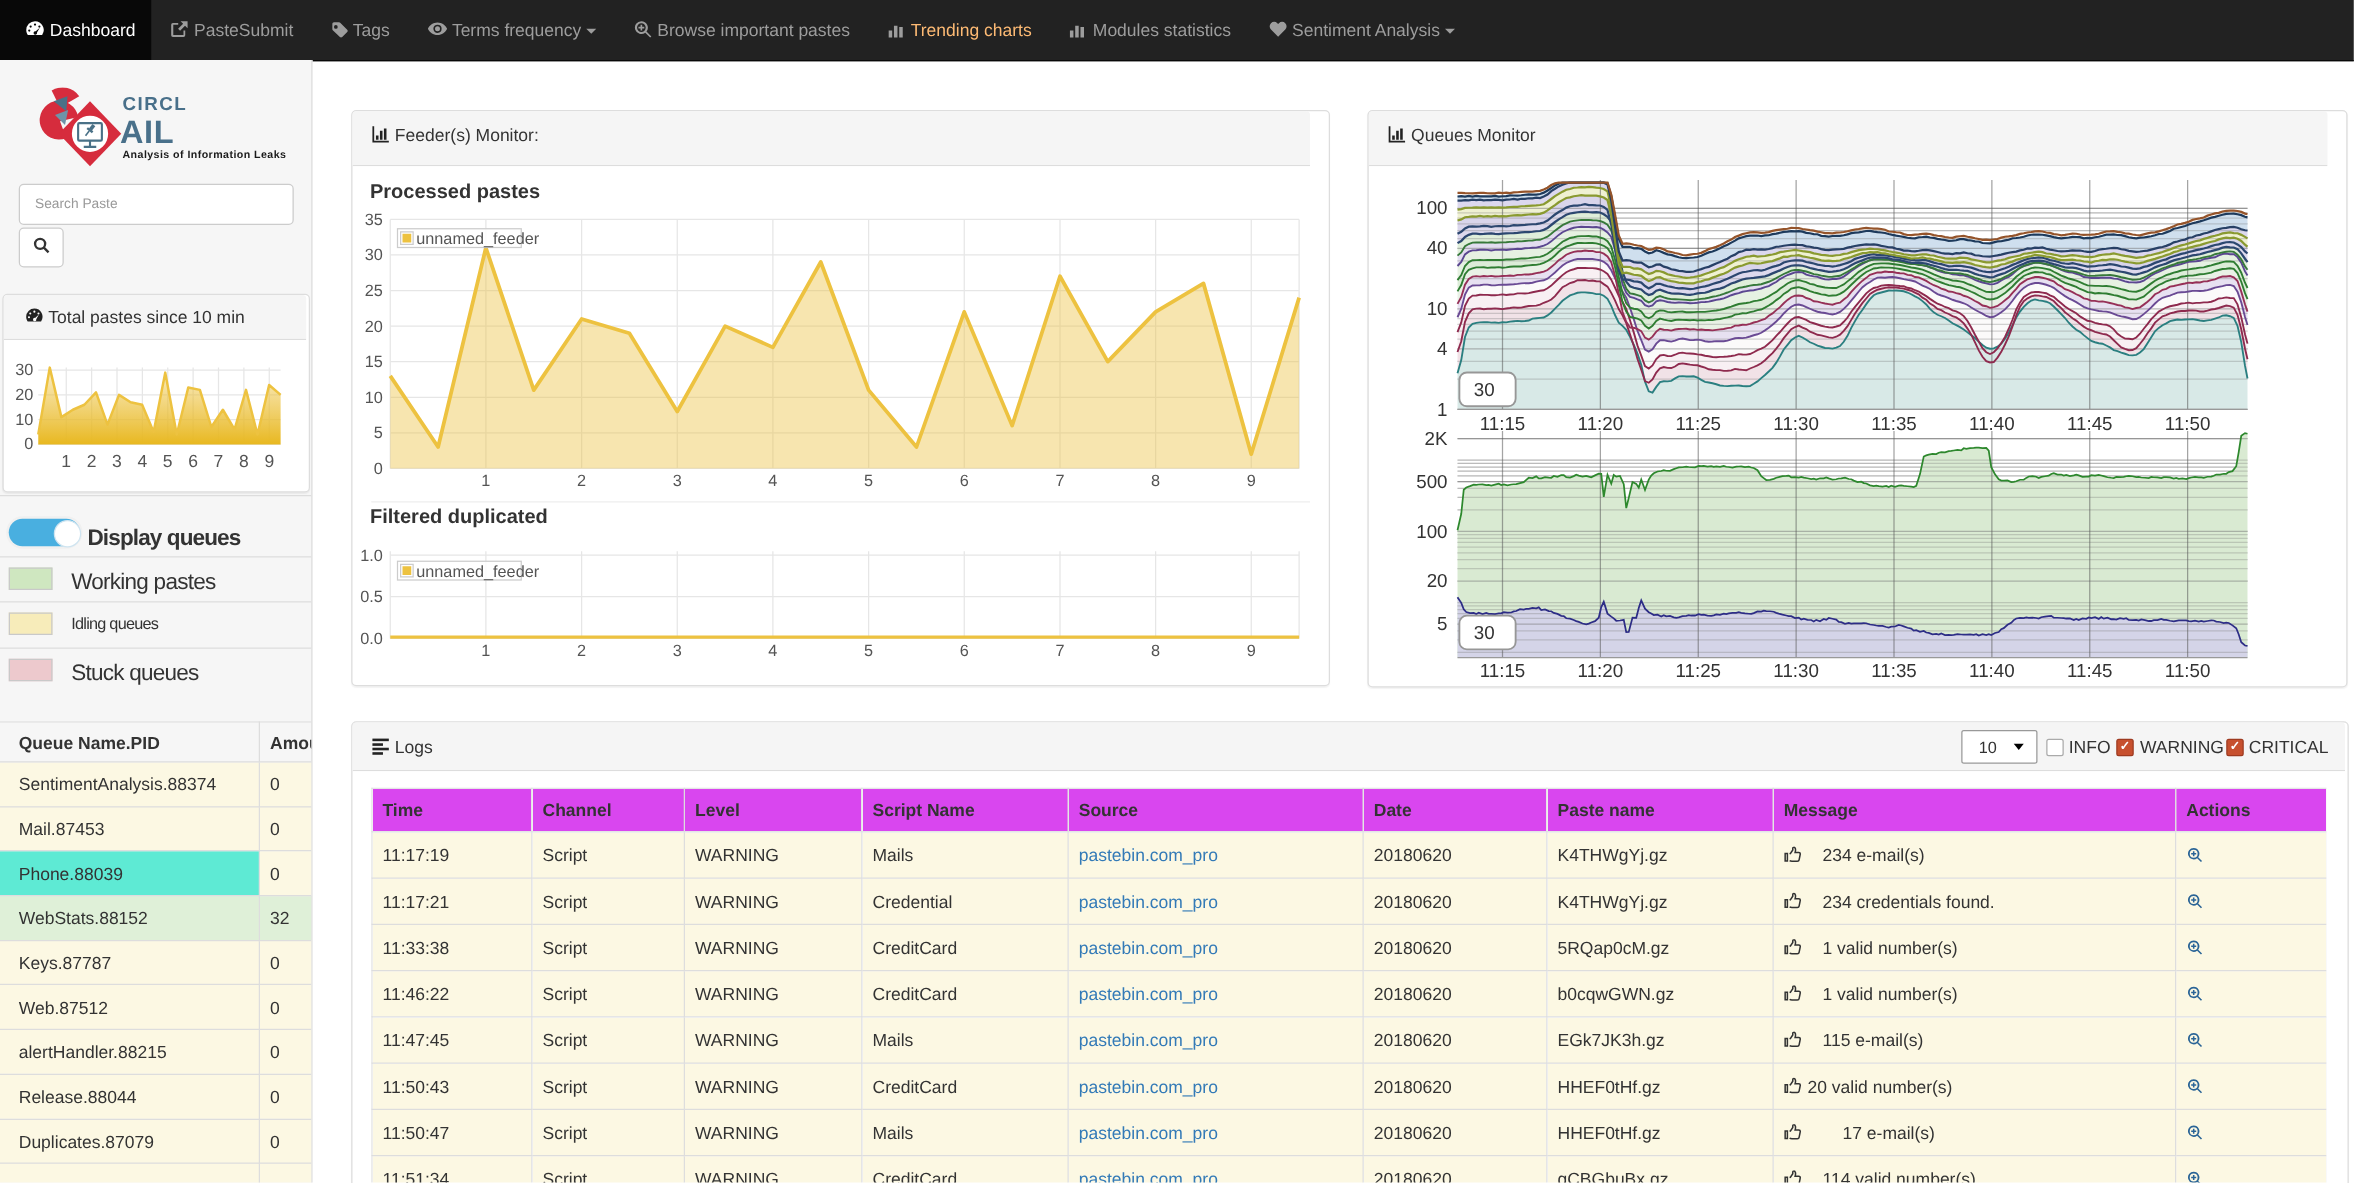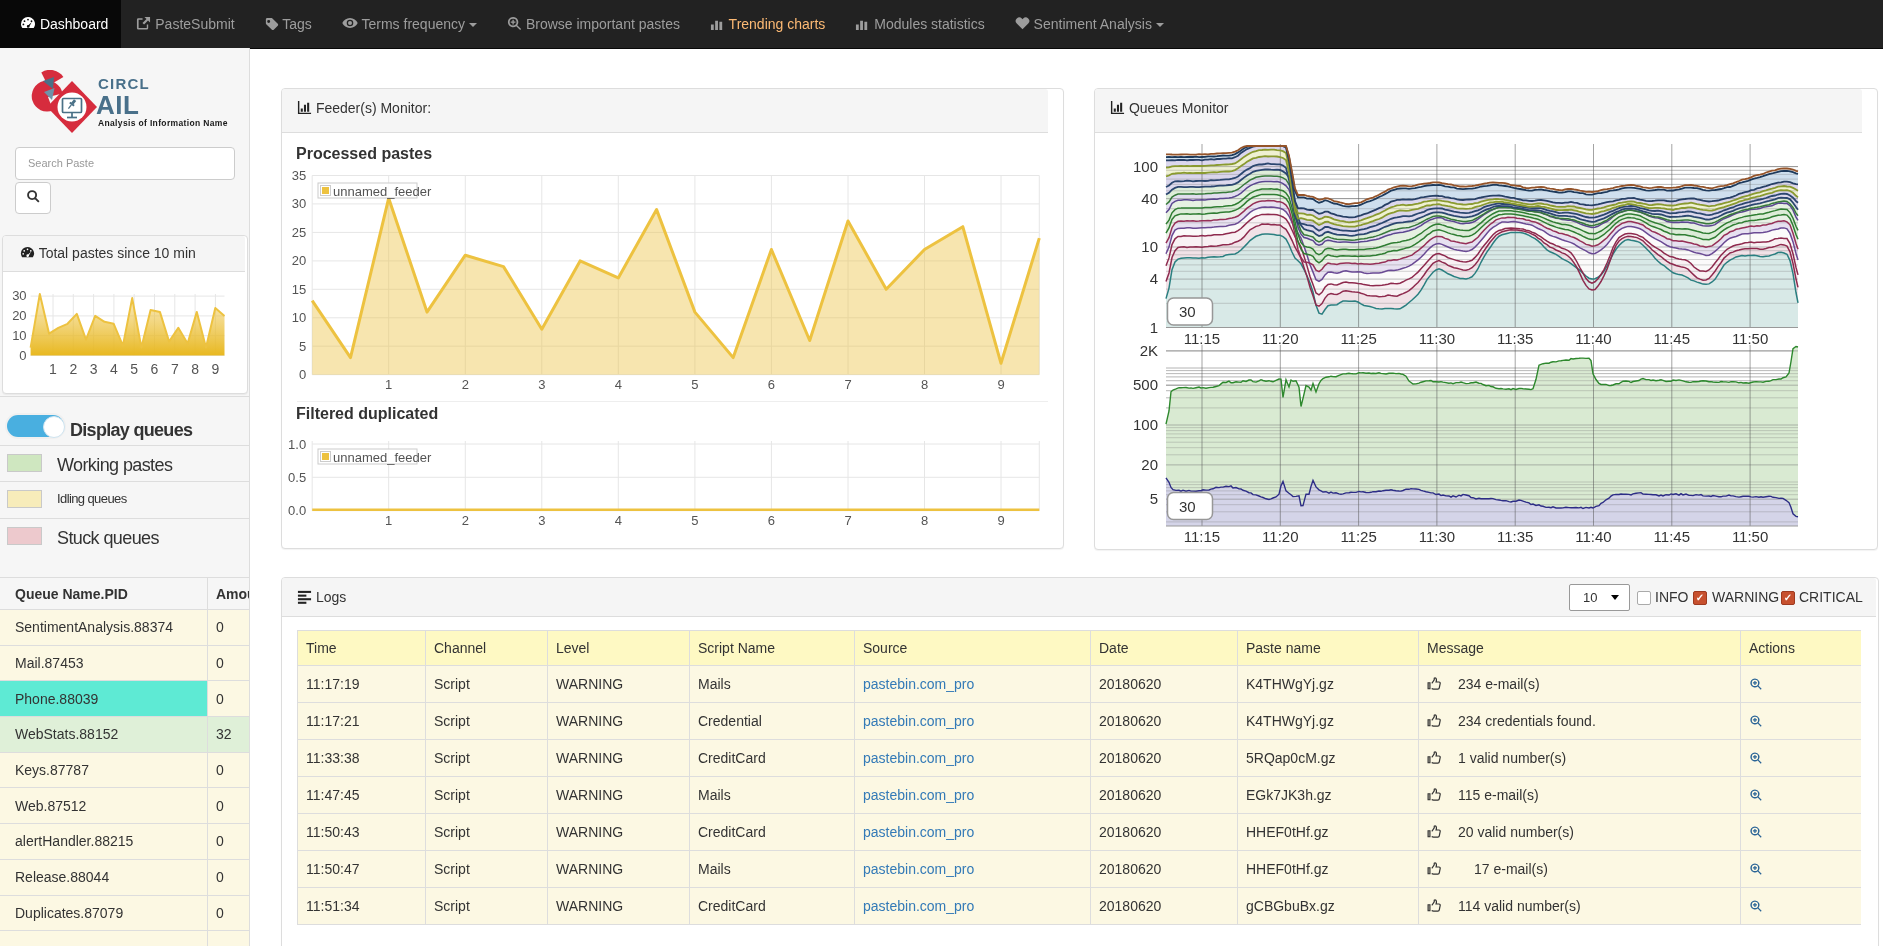--- a/index.html
+++ b/index.html
@@ -1,20 +1,20 @@
 <!DOCTYPE html>
 <html><head><meta charset="utf-8"><title>Analysis Information Leak framework Dashboard</title>
 <style>
 *{margin:0;padding:0;box-sizing:content-box}
 html,body{width:1883px;height:946px;overflow:hidden;background:#fff;
 font-family:"Liberation Sans",sans-serif;font-size:14px;color:#333}
 .panel{position:absolute;background:#fff;border:1px solid #ddd;border-radius:4px;box-shadow:0 1px 1px rgba(0,0,0,.05)}
 table.logs{border-collapse:collapse;table-layout:fixed;font-size:14px;color:#333}
 table.logs td,table.logs th{border:1px solid #ddd;overflow:hidden;white-space:nowrap;text-align:left;vertical-align:middle}
-table.logs th{padding:0 8px;height:34px;font-weight:normal;background:#fef9c3}
+table.logs th{padding:0 8px;height:34px;font-weight:bold;background:#d946ef}
 table.logs td{padding:0 8px;height:36px;background:#fcf8e3}
 a.lnk{color:#337ab7;text-decoration:none}
 </style></head><body>
 <div style="position:absolute;left:0px;top:0px;width:1883px;height:48px;background:#222;border-bottom:1px solid #080808;white-space:nowrap"><div style="display:inline-block;padding:14px 13px 14px 20px;height:20px;line-height:20px;background:#080808;color:#fff;font-size:14px;vertical-align:top"><svg width="16" height="16" viewBox="0 0 16 16" style="vertical-align:-2px">
         <path fill="#fff" d="M8 2a7 7 0 0 0-7 7c0 1.5.5 2.9 1.3 4h11.4A7 7 0 0 0 8 2z"></path>
         <g fill="#080808">
           <circle cx="8" cy="4.6" r="0.9"></circle>
           <circle cx="4.5" cy="6.2" r="0.9"></circle>
           <circle cx="11.5" cy="6.2" r="0.9"></circle>
           <circle cx="3.4" cy="9.4" r="0.9"></circle>
@@ -49,21 +49,21 @@
       <line x1="36" y1="47.5" x2="46" y2="47.5" stroke-width="1.7"></line>
     </g>
 <g transform="rotate(38 41 34)">
       <rect x="39.6" y="29" width="2.9" height="4.6" fill="#4a7187"></rect>
       <rect x="38.3" y="33.2" width="5.5" height="1.9" fill="#4a7187"></rect>
       <line x1="41" y1="35.1" x2="41" y2="39.8" stroke="#4a7187" stroke-width="1.3"></line>
     </g>
 </svg>
 <div style="position:absolute;left:98px;top:75px;font-size:15px;font-weight:bold;color:#49708a;letter-spacing:1.2px">CIRCL</div>
 <div style="position:absolute;left:96px;top:90px;font-size:26px;font-weight:bold;color:#49708a;letter-spacing:0.5px">AIL</div>
-<div style="position:absolute;left:98px;top:118px;font-size:8.5px;font-weight:bold;color:#1a1a1a;letter-spacing:0.35px">Analysis of Information Name</div>
+<div style="position:absolute;left:98px;top:118px;font-size:8.5px;font-weight:bold;color:#1a1a1a;letter-spacing:0.35px">Analysis of Information Leaks</div>
 <div style="position:absolute;left:15px;top:147px;width:206px;height:31px;background:#fff;border:1px solid #ccc;border-radius:4px;padding-left:12px;line-height:31px;color:#999;font-size:11px">Search Paste</div>
 <div style="position:absolute;left:15px;top:182px;width:34px;height:30px;background:#fff;border:1px solid #ccc;border-radius:4px;text-align:center;line-height:30px"><svg width="15" height="15" viewBox="0 0 16 16" style="vertical-align:-1px">
       <path fill="none" stroke="#333" stroke-width="2" d="M6.5 2.2a4.3 4.3 0 1 1 0 8.6 4.3 4.3 0 0 1 0-8.6zm3.2 7.5 4 4"></path>
     </svg></div>
 <div class="panel" style="left:2px;top:235px;width:244px;height:157px"></div>
 <div style="position:absolute;left:3px;top:236px;width:225px;height:26px;background:#f5f5f5;border-bottom:1px solid #ddd;border-radius:3px 3px 0 0;padding:9px 0 0 17px;font-size:14px;color:#333"><svg width="15" height="15" viewBox="0 0 16 16" style="vertical-align:-2px">
       <path fill="#222" d="M8 2a7 7 0 0 0-7 7c0 1.5.5 2.9 1.3 4h11.4A7 7 0 0 0 8 2z"></path>
       <g fill="#fff">
         <circle cx="8" cy="4.6" r="0.9"></circle>
         <circle cx="4.5" cy="6.2" r="0.9"></circle>
@@ -520,20 +520,35 @@
           <td>20180620</td>
           <td>5RQap0cM.gz</td>
           <td><svg width="15" height="15" viewBox="0 0 16 16" style="vertical-align:-2px">
               <path fill="none" stroke="#333" stroke-width="1.3" d="M1.2 7.2h1.9v6.4H1.2zM5 13.4c.6.4 1.2.5 2 .5h4.6c.8 0 1.4-.5 1.5-1.2 0 0 1-4.6 1-5.2s-.5-1.1-1.2-1.1H9.7c.3-1 .5-2 .3-3-.2-.9-.9-1.6-1.6-1.5-.4 0-.7.3-.7.8v1.5L5.6 7.3l-.6.3"></path>
             </svg><span style="margin-left:16px">1 valid number(s)</span></td>
           <td><svg width="14" height="14" viewBox="0 0 16 16" style="vertical-align:-2px">
               <path fill="#2a6496" d="M6.8 1.6a5.2 5.2 0 0 1 4.14 8.35l3.5 3.5-1 1-3.5-3.5A5.2 5.2 0 1 1 6.8 1.6zm0 1.6a3.6 3.6 0 1 0 0 7.2 3.6 3.6 0 0 0 0-7.2zM7.5 4.5v1.6h1.6v1.4H7.5v1.6H6.1V7.5H4.5V6.1h1.6V4.5z"></path>
             </svg></td>
         </tr>
         <tr>
+          <td>11:46:22</td>
+          <td>Script</td>
+          <td>WARNING</td>
+          <td>CreditCard</td>
+          <td><a class="lnk">pastebin.com_pro</a></td>
+          <td>20180620</td>
+          <td>b0cqwGWN.gz</td>
+          <td><svg width="15" height="15" viewBox="0 0 16 16" style="vertical-align:-2px">
+              <path fill="none" stroke="#333" stroke-width="1.3" d="M1.2 7.2h1.9v6.4H1.2zM5 13.4c.6.4 1.2.5 2 .5h4.6c.8 0 1.4-.5 1.5-1.2 0 0 1-4.6 1-5.2s-.5-1.1-1.2-1.1H9.7c.3-1 .5-2 .3-3-.2-.9-.9-1.6-1.6-1.5-.4 0-.7.3-.7.8v1.5L5.6 7.3l-.6.3"></path>
+            </svg><span style="margin-left:16px">1 valid number(s)</span></td>
+          <td><svg width="14" height="14" viewBox="0 0 16 16" style="vertical-align:-2px">
+              <path fill="#2a6496" d="M6.8 1.6a5.2 5.2 0 0 1 4.14 8.35l3.5 3.5-1 1-3.5-3.5A5.2 5.2 0 1 1 6.8 1.6zm0 1.6a3.6 3.6 0 1 0 0 7.2 3.6 3.6 0 0 0 0-7.2zM7.5 4.5v1.6h1.6v1.4H7.5v1.6H6.1V7.5H4.5V6.1h1.6V4.5z"></path>
+            </svg></td>
+        </tr>
+        <tr>
           <td>11:47:45</td>
           <td>Script</td>
           <td>WARNING</td>
           <td>Mails</td>
           <td><a class="lnk">pastebin.com_pro</a></td>
           <td>20180620</td>
           <td>EGk7JK3h.gz</td>
           <td><svg width="15" height="15" viewBox="0 0 16 16" style="vertical-align:-2px">
               <path fill="none" stroke="#333" stroke-width="1.3" d="M1.2 7.2h1.9v6.4H1.2zM5 13.4c.6.4 1.2.5 2 .5h4.6c.8 0 1.4-.5 1.5-1.2 0 0 1-4.6 1-5.2s-.5-1.1-1.2-1.1H9.7c.3-1 .5-2 .3-3-.2-.9-.9-1.6-1.6-1.5-.4 0-.7.3-.7.8v1.5L5.6 7.3l-.6.3"></path>
             </svg><span style="margin-left:16px">115 e-mail(s)</span></td>
@@ -544,21 +559,21 @@
         <tr>
           <td>11:50:43</td>
           <td>Script</td>
           <td>WARNING</td>
           <td>CreditCard</td>
           <td><a class="lnk">pastebin.com_pro</a></td>
           <td>20180620</td>
           <td>HHEF0tHf.gz</td>
           <td><svg width="15" height="15" viewBox="0 0 16 16" style="vertical-align:-2px">
               <path fill="none" stroke="#333" stroke-width="1.3" d="M1.2 7.2h1.9v6.4H1.2zM5 13.4c.6.4 1.2.5 2 .5h4.6c.8 0 1.4-.5 1.5-1.2 0 0 1-4.6 1-5.2s-.5-1.1-1.2-1.1H9.7c.3-1 .5-2 .3-3-.2-.9-.9-1.6-1.6-1.5-.4 0-.7.3-.7.8v1.5L5.6 7.3l-.6.3"></path>
-            </svg><span style="margin-left:16px">20 valid number(s)</span></td>
+            </svg><span style="margin-left:4px">20 valid number(s)</span></td>
           <td><svg width="14" height="14" viewBox="0 0 16 16" style="vertical-align:-2px">
               <path fill="#2a6496" d="M6.8 1.6a5.2 5.2 0 0 1 4.14 8.35l3.5 3.5-1 1-3.5-3.5A5.2 5.2 0 1 1 6.8 1.6zm0 1.6a3.6 3.6 0 1 0 0 7.2 3.6 3.6 0 0 0 0-7.2zM7.5 4.5v1.6h1.6v1.4H7.5v1.6H6.1V7.5H4.5V6.1h1.6V4.5z"></path>
             </svg></td>
         </tr>
         <tr>
           <td>11:50:47</td>
           <td>Script</td>
           <td>WARNING</td>
           <td>Mails</td>
           <td><a class="lnk">pastebin.com_pro</a></td>

